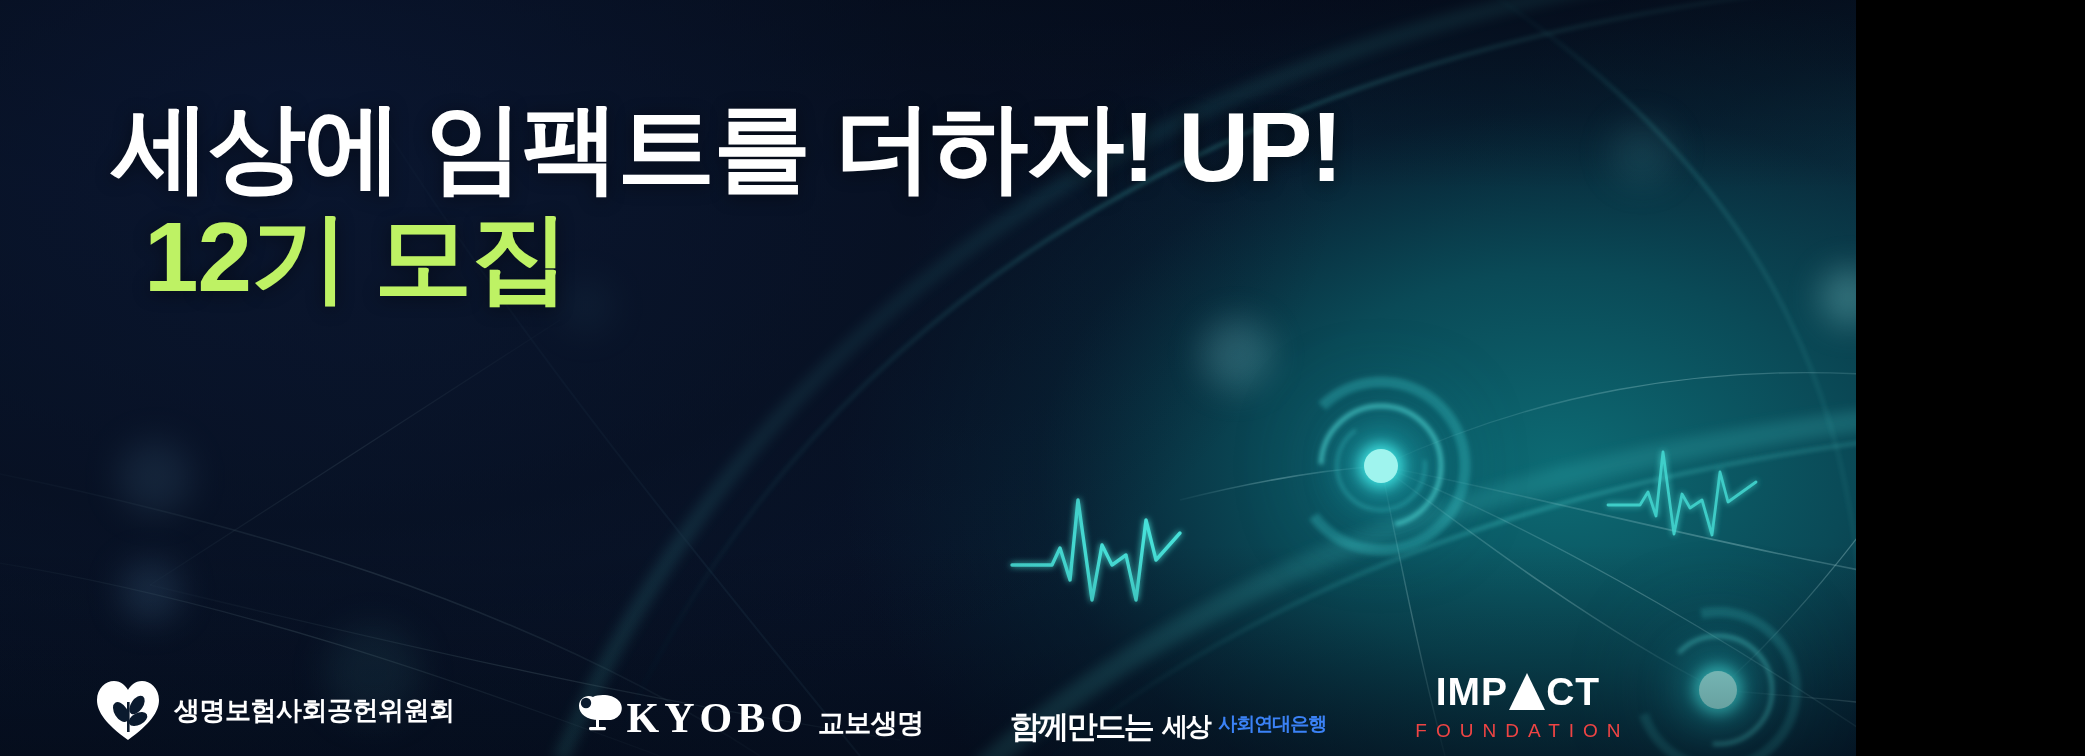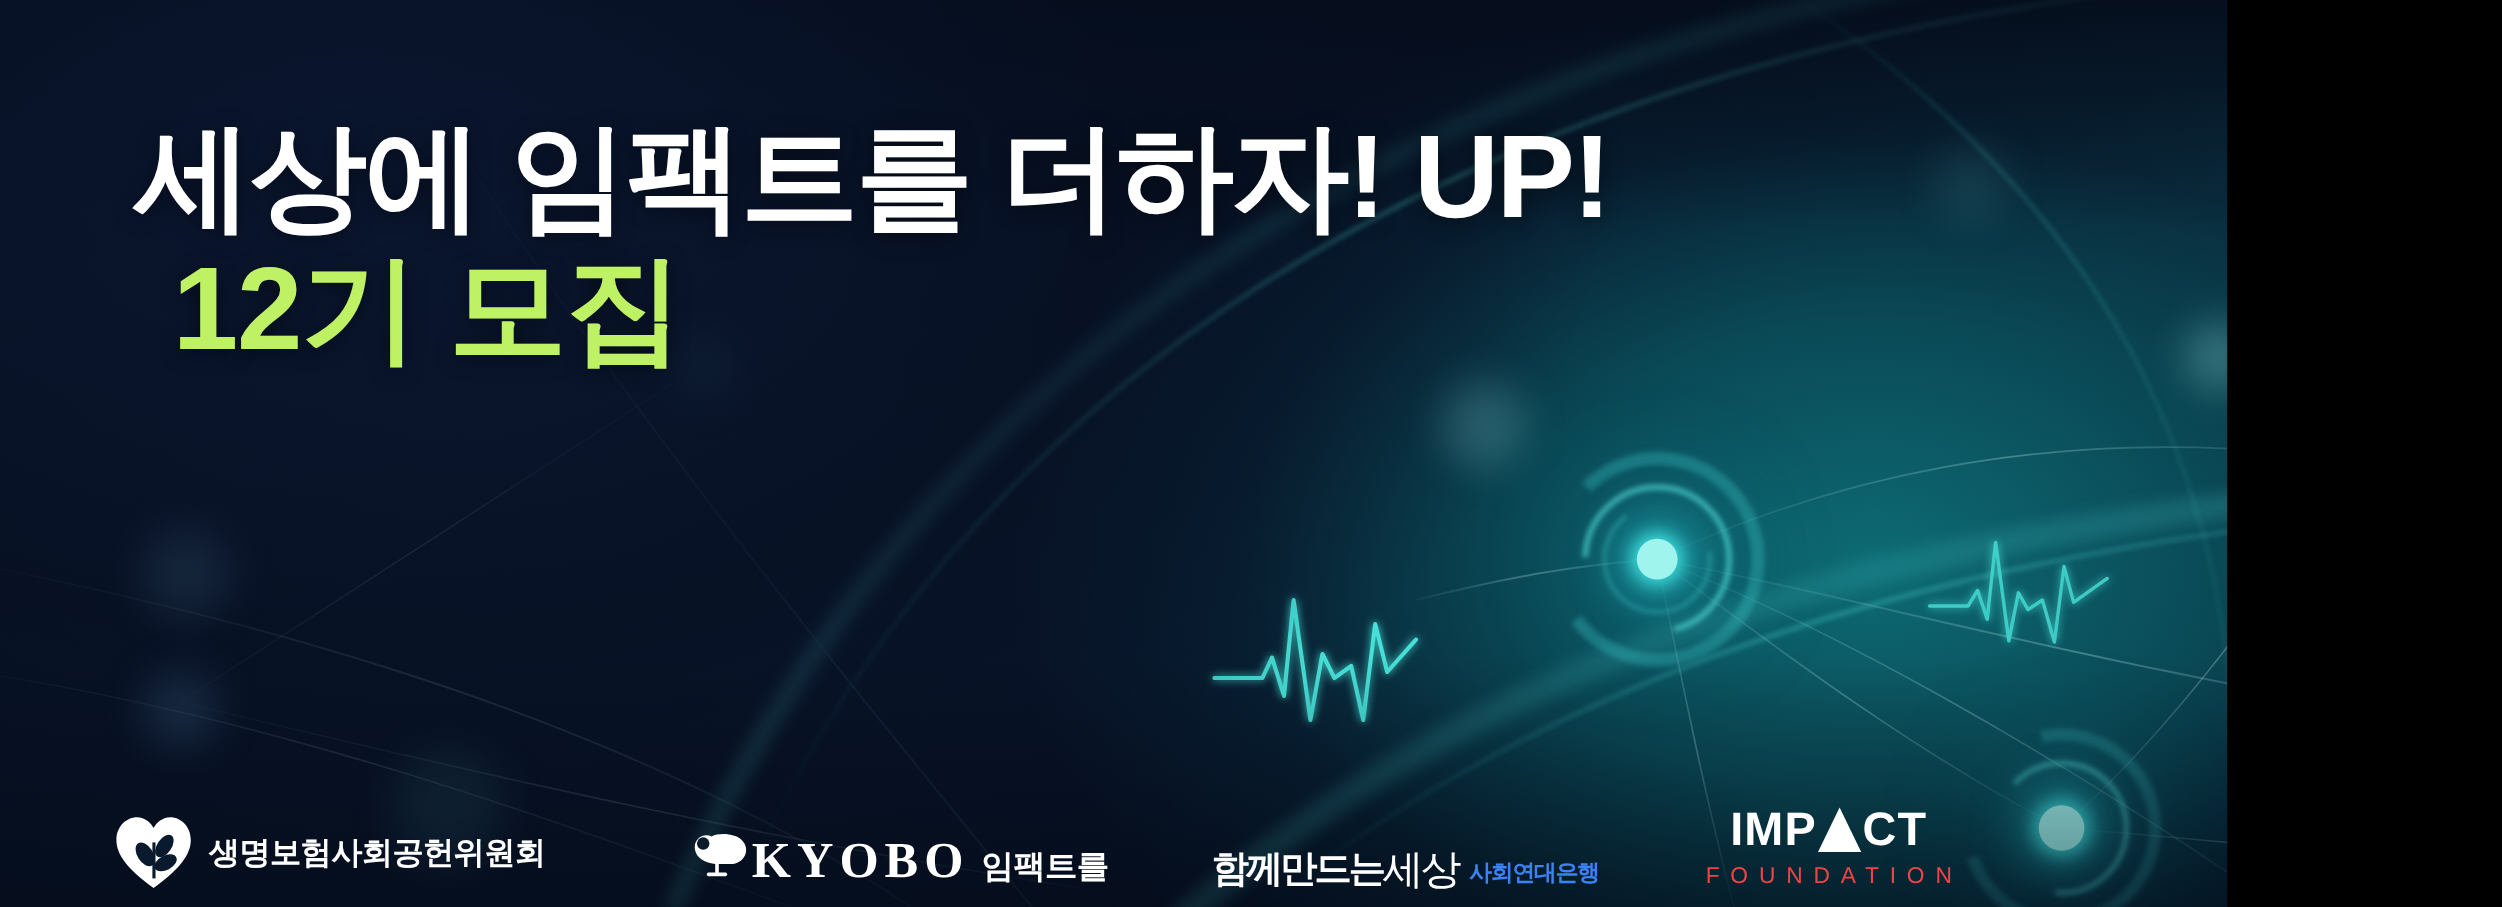--- a/index.html
+++ b/index.html
@@ -157,25 +157,26 @@
     letter-spacing: -2.5px;
     color: #fff;
     line-height: 1.0;
   }
   .sbank-row2 {
     display: flex;
     align-items: flex-end;
     gap: 9px;
   }
   .sbank-l2 {
-    font-size: 34px;
-    font-weight: 400;
+    font-size: 26px;
+    font-weight: 700;
     letter-spacing: -2.5px;
     color: #fff;
     line-height: 1.0;
+    margin-left: 10px;
   }
   .sbank-sub {
     font-size: 19px;
     font-weight: 700;
     letter-spacing: -1px;
     color: #3b82f6;
     padding-bottom: 2px;
   }
 
   
@@ -345,21 +346,21 @@
 
     <div class="logo logo-kyobo">
       <svg width="58" height="38" viewBox="0 0 58 38" style="margin-bottom:2px; align-self:flex-start; margin-left:22px;">
         <path d="M10 12 C 10 4, 18 0, 24 3 C 30 0, 44 0, 50 7 C 56 14, 52 24, 42 26 L 30 26 C 18 26, 10 20, 10 12 Z" fill="#ffffff"></path>
         <circle cx="17" cy="9" r="5.2" fill="#0b1b2e"></circle>
         <rect x="27" y="25" width="3" height="9" fill="#ffffff"></rect>
         <rect x="20" y="33" width="17" height="3.2" rx="1.4" fill="#ffffff"></rect>
       </svg>
       <div class="kyobo-row">
         <span class="kyobo-word">KYOBO</span>
-        <span class="kyobo-kr">임팩트를</span>
+        <span class="kyobo-kr">교보생명</span>
       </div>
     </div>
 
     <div class="logo logo-sbank">
       <span class="sbank-l1">함께만드는</span>
       <div class="sbank-row2">
         <span class="sbank-l2">세상</span>
         <span class="sbank-sub">사회연대은행</span>
       </div>
     </div>

